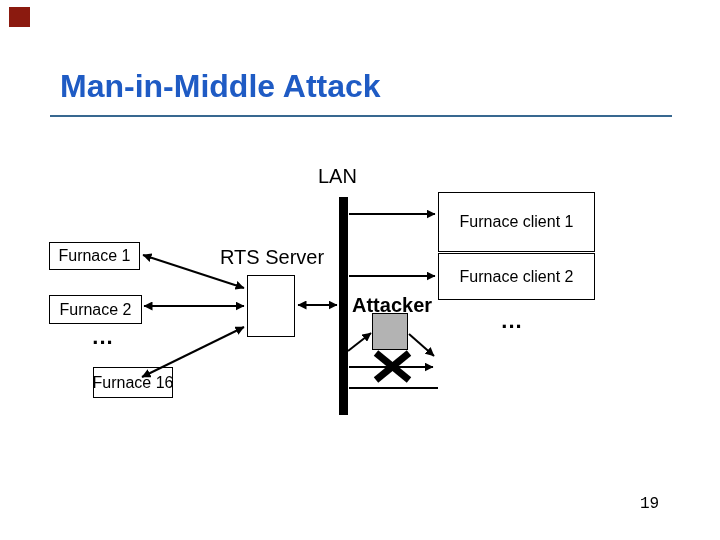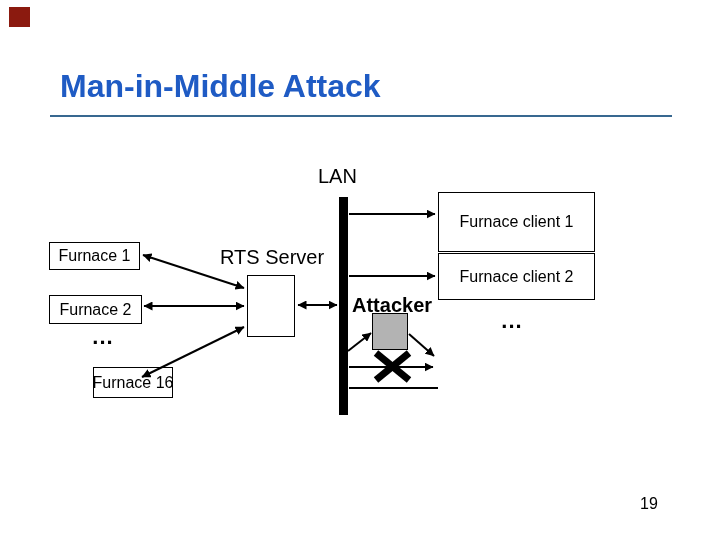--- a/index.html
+++ b/index.html
@@ -30,21 +30,21 @@
   .client-16{left:438px;top:355px;width:157px;height:47px;}
   .rts-box{left:247px;top:275px;width:48px;height:62px;}
   .attacker-box{left:372px;top:313px;width:36px;height:37px;border:1.5px solid #000;position:absolute;box-sizing:border-box;}
   .ellipsis{position:absolute;font-size:22px;font-weight:bold;letter-spacing:1px;}
   .ellipsis-left{left:88px;top:324px;width:30px;text-align:center;}
   .ellipsis-right{left:496px;top:308px;width:32px;text-align:center;}
   .lan-bus{position:absolute;left:339px;top:197px;width:9px;height:218px;background:#000;}
   .arrows-layer{position:absolute;left:0;top:0;width:720px;height:540px;pointer-events:none;}
   .page-number{
     position:absolute;left:640px;top:495px;width:40px;
-    font-family:Liberation Sans, sans-serif;font-size:16px;text-align:left;
+    font-family:Liberation Mono, monospace;font-size:16px;text-align:left;
   }
 </style>
 </head>
 <body>
 
 <div class="slide">
 
   <div class="corner-logo" style="background: rgb(139, 26, 15);"></div>
 
   <div class="slide-title" style="color: rgb(31, 91, 196);">Man-in-Middle Attack</div>

